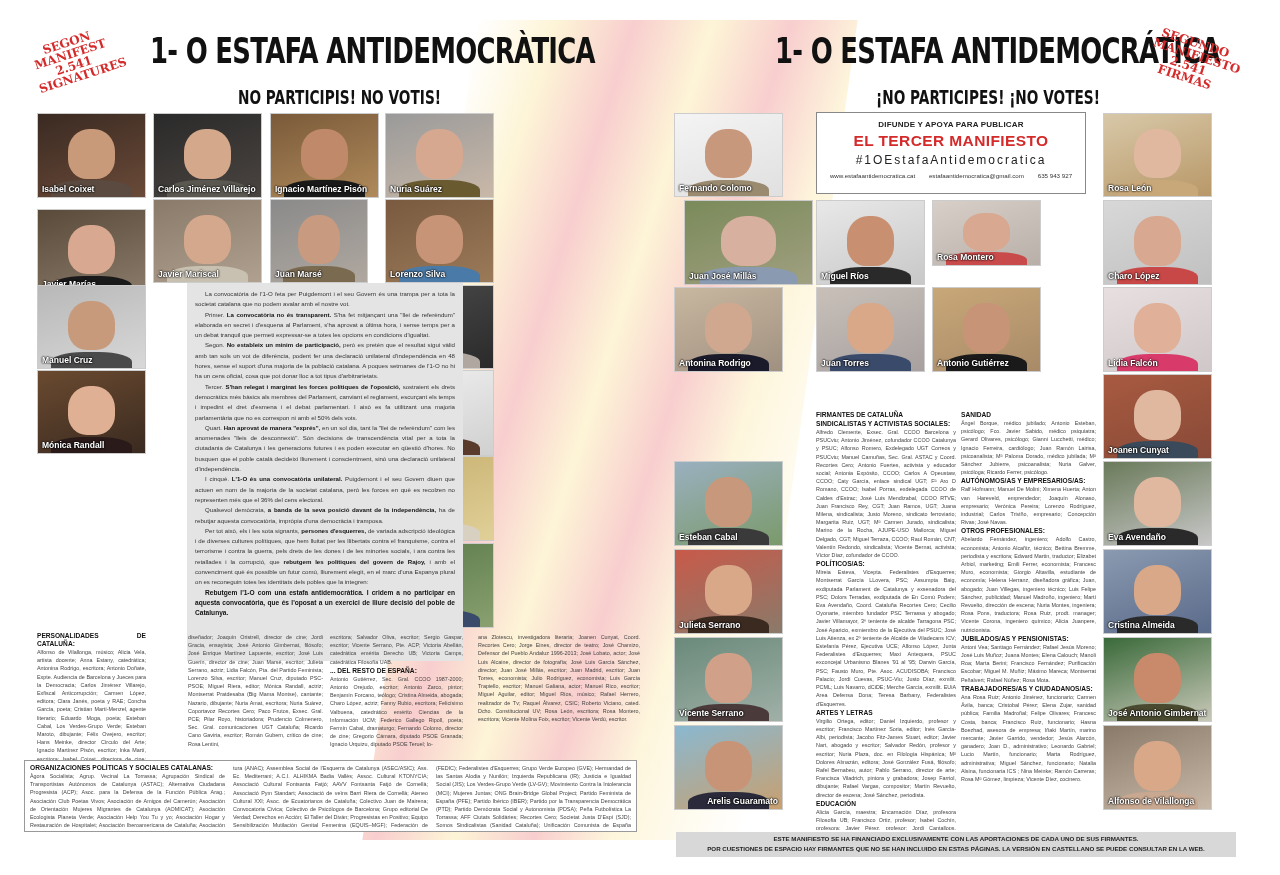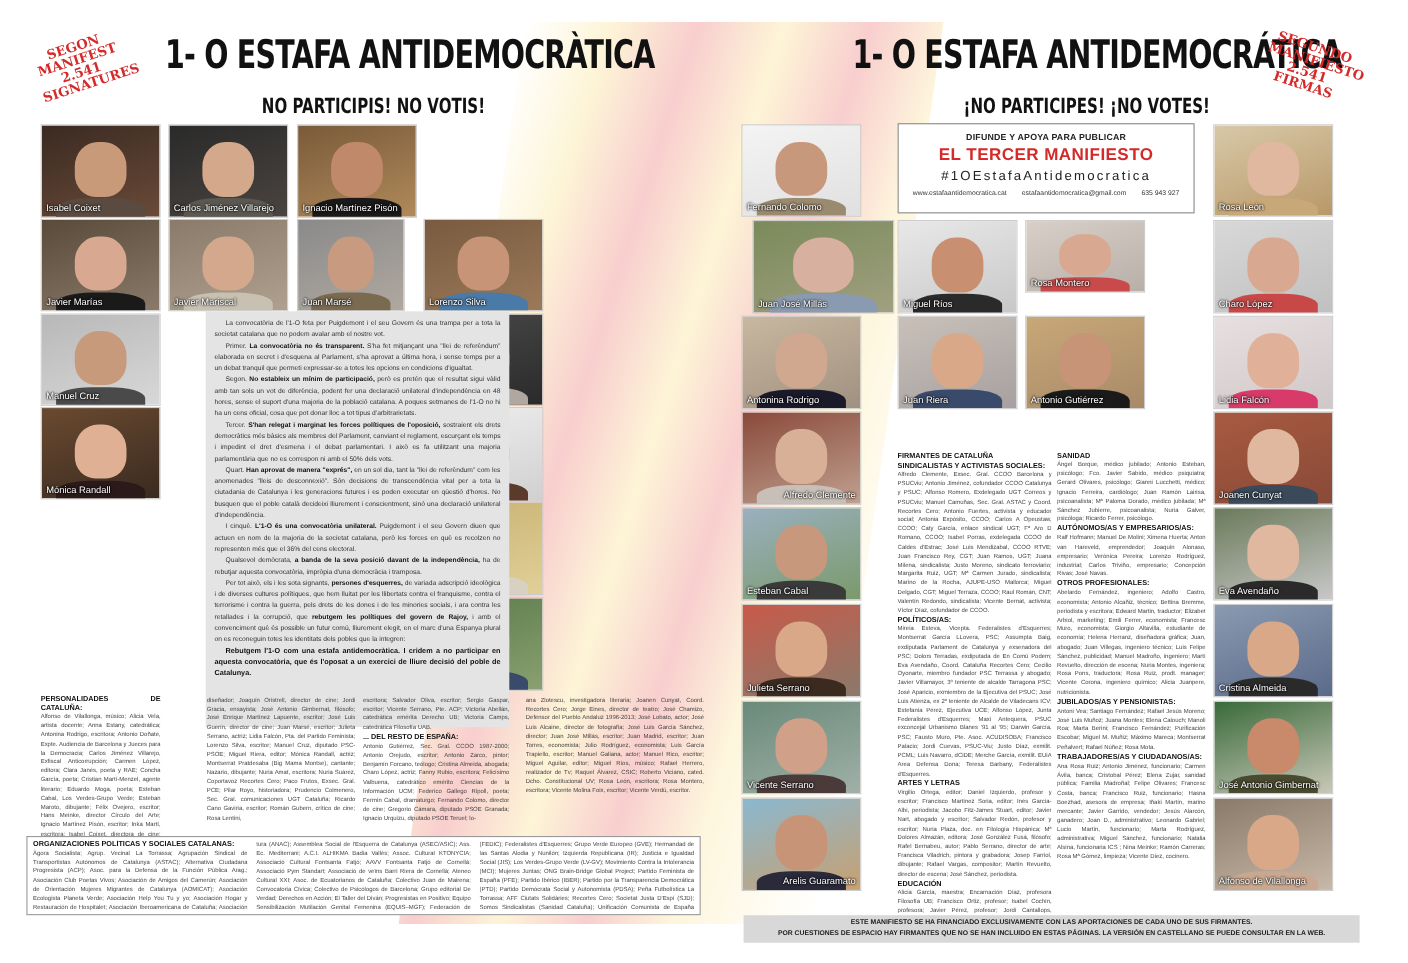--- a/index.html
+++ b/index.html
@@ -25,21 +25,21 @@
   .page.right .title { left: 135px; top: 30px; }
   .subtitle { position: absolute; font-family: "DejaVu Sans", sans-serif; font-weight: bold; font-size: 19px;
     color: #111; transform: scaleX(0.72); transform-origin: left top; white-space: nowrap; }
   .page.left .subtitle { left: 238px; top: 86px; }
   .page.right .subtitle { left: 236px; top: 86px; }
 
   .photo { position: absolute; overflow: hidden; border: 1px solid #ccc; }
   .photo .ph { position: absolute; inset: 0; }
   .photo .face { position: absolute; left: 28%; top: 18%; width: 44%; height: 60%; border-radius: 45% 45% 40% 40%; }
   .photo .body { position: absolute; left: 12%; bottom: -10%; width: 76%; height: 30%; border-radius: 40% 40% 0 0; }
-  .photo .cap { position: absolute; left: 4px; bottom: 3px; color: #fff; font-weight: normal; font-size: 8.5px;
+  .photo .cap { position: absolute; left: 4px; bottom: 3px; color: #fff; font-weight: bold; font-size: 8.5px;
     text-shadow: 0 0 2px #000, 0 0 2px #000; white-space: nowrap; }
   .photo .cap.rt { left: auto; right: 4px; }
 
   .essay { position: absolute; left: 187px; top: 283px; width: 276px; height: 378px; background: #e4e4e4;
     padding: 6px 8px; font-size: 6.1px; line-height: 10.3px; color: #333; text-align: justify; }
   .essay p { text-indent: 10px; }
   .essay b { color: #111; }
   .essay .closing { font-weight: bold; color: #111; font-size: 6.6px; }
 
   .cols { position: absolute; font-size: 5.4px; line-height: 8.2px; color: #444; text-align: justify; }
@@ -91,22 +91,28 @@
     <div class="face" style="background:#c08a6a;"></div>
       <div class="body" style="background:#1a1a1a;"></div>
     <span class="cap">Ignacio Martínez Pisón</span>
   </div>
   <div class="photo" style="left:153px;top:113px;width:109px;height:85px;">
     <div class="ph" style="background:linear-gradient(160deg,#2a2a2a,#4a4440);"></div>
     <div class="face" style="background:#d4a88a;"></div>
       <div class="body" style="background:#5a5850;"></div>
     <span class="cap">Carlos Jiménez Villarejo</span>
   </div>
-
-  <div class="photo" style="left:37px;top:199px;width:109px;height:84px;">
+  <div class="photo" style="left:385px;top:113px;width:109px;height:85px;">
+    <div class="ph" style="background:linear-gradient(160deg,#9a9a9a,#c9b8a8);"></div>
+    <div class="face" style="background:#d6a890;"></div>
+      <div class="body" style="background:#6a5a30;"></div>
+    <span class="cap">Nuria Suárez</span>
+  </div>
+
+  <div class="photo" style="left:37px;top:209px;width:109px;height:84px;">
     <div class="ph" style="background:linear-gradient(160deg,#5a4a3a,#8a7a6a);"></div>
     <div class="face" style="background:#d8a890;"></div>
       <div class="body" style="background:#1a1a1a;"></div>
     <span class="cap">Javier Marías</span>
   </div>
   <div class="photo" style="left:153px;top:199px;width:109px;height:84px;">
     <div class="ph" style="background:linear-gradient(160deg,#8a7a6a,#b0a090);"></div>
     <div class="face" style="background:#d4a88c;"></div>
       <div class="body" style="background:#c8c0b0;"></div>
     <span class="cap">Javier Mariscal</span>
@@ -235,26 +241,20 @@
     <div class="face" style="background:#d8b0a0;"></div>
       <div class="body" style="background:#8a9ab0;"></div>
     <span class="cap">Juan José Millás</span>
   </div>
   <div class="photo" style="left:34px;top:287px;width:109px;height:85px;">
     <div class="ph" style="background:linear-gradient(160deg,#c8b8a0,#a09080);"></div>
     <div class="face" style="background:#d0a890;"></div>
       <div class="body" style="background:#1a1a2a;"></div>
     <span class="cap">Antonina Rodrigo</span>
   </div>
-  <div class="photo" style="left:34px;top:374px;width:109px;height:85px;">
-    <div class="ph" style="background:linear-gradient(160deg,#8a4a3a,#c0a090);"></div>
-    <div class="face" style="background:#d8b098;"></div>
-      <div class="body" style="background:#c8c0b8;"></div>
-    <span class="cap rt">Alfredo Clemente</span>
-  </div>
   <div class="photo" style="left:34px;top:461px;width:109px;height:85px;">
     <div class="ph" style="background:linear-gradient(160deg,#9ab0c0,#7a9a6a);"></div>
     <div class="face" style="background:#c8987c;"></div>
       <div class="body" style="background:#3a3a3a;"></div>
     <span class="cap">Esteban Cabal</span>
   </div>
   <div class="photo" style="left:34px;top:549px;width:109px;height:85px;">
     <div class="ph" style="background:linear-gradient(160deg,#c85a4a,#8a7a6a);"></div>
     <div class="face" style="background:#d8a888;"></div>
       <div class="body" style="background:#3a2a20;"></div>
@@ -282,21 +282,21 @@
   <div class="photo" style="left:292px;top:200px;width:109px;height:66px;">
     <div class="ph" style="background:linear-gradient(160deg,#d8d0c8,#b8b0a8);"></div>
     <div class="face" style="background:#d8a890;"></div>
       <div class="body" style="background:#c84a4a;"></div>
     <span class="cap">Rosa Montero</span>
   </div>
   <div class="photo" style="left:176px;top:287px;width:109px;height:85px;">
     <div class="ph" style="background:linear-gradient(160deg,#c8c0b8,#a8a0a0);"></div>
     <div class="face" style="background:#d8a888;"></div>
       <div class="body" style="background:#3a4a6a;"></div>
-    <span class="cap">Juan Riera</span>
+    <span class="cap">Juan Torres</span>
   </div>
   <div class="photo" style="left:292px;top:287px;width:109px;height:85px;">
     <div class="ph" style="background:linear-gradient(160deg,#c8a878,#a88a68);"></div>
     <div class="face" style="background:#c89478;"></div>
       <div class="body" style="background:#1a1a1a;"></div>
     <span class="cap">Antonio Gutiérrez</span>
   </div>
 
 
   <div class="photo" style="left:463px;top:113px;width:109px;height:84px;">

